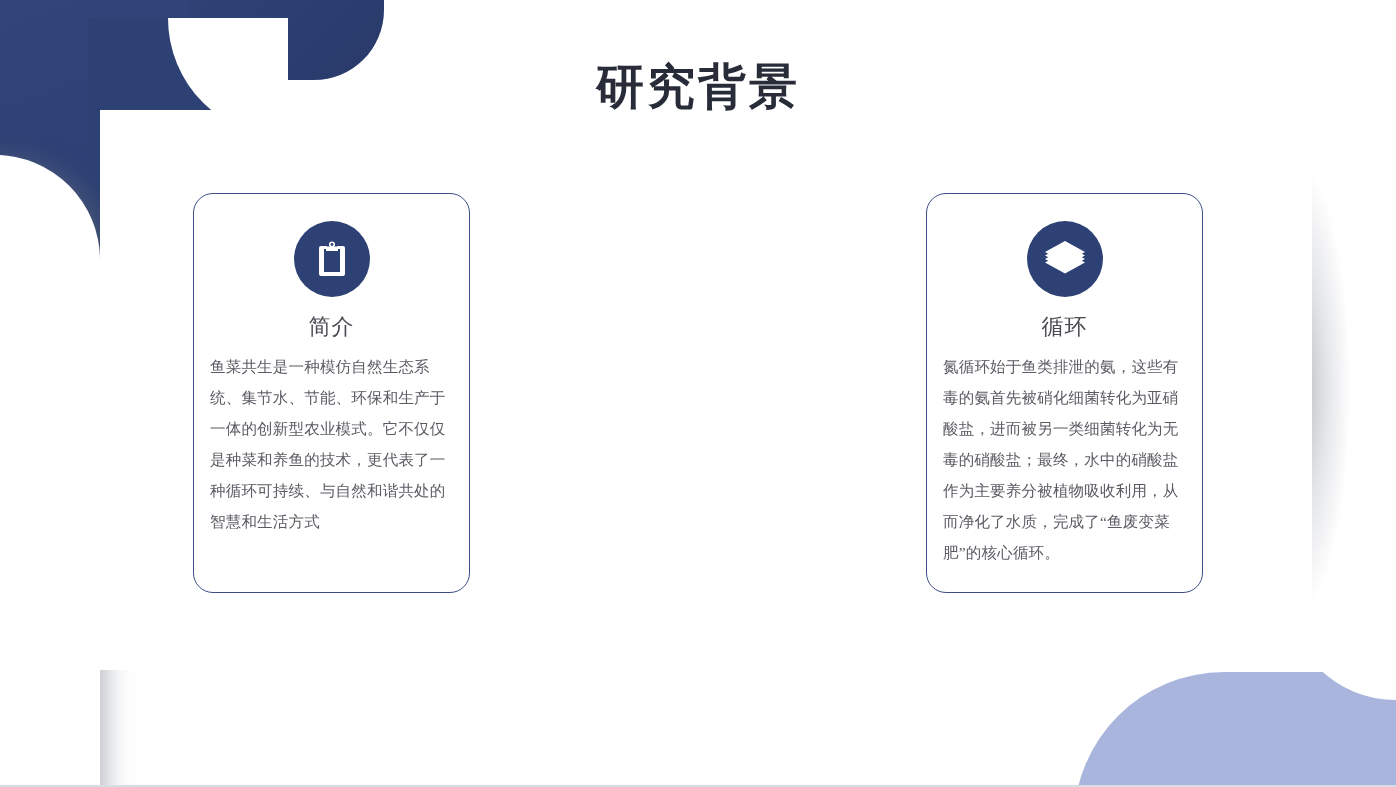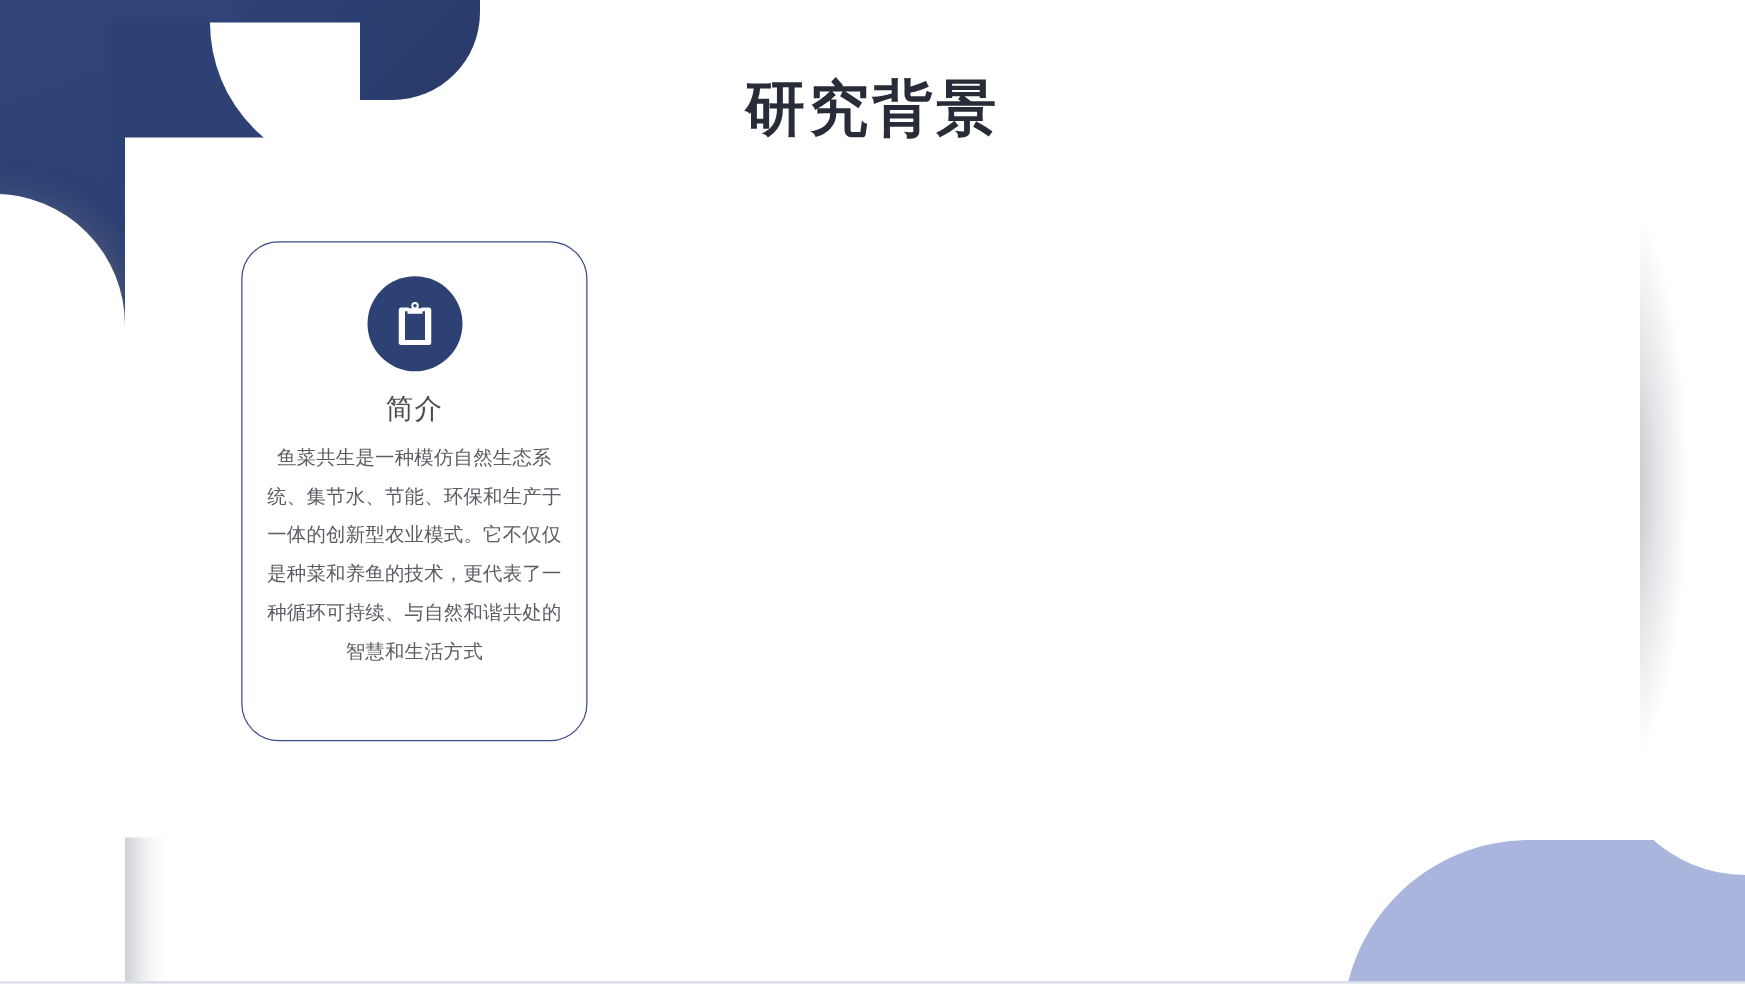--- a/index.html
+++ b/index.html
@@ -139,21 +139,21 @@
     top: 193px;
     width: 1010px;
     display: flex;
     justify-content: space-between;
     z-index: 10;
   }
   .card {
     width: 277px;
     min-height: 400px;
     border: 1.5px solid #3b4e86;
-    border-radius: 30px;
+    border-radius: 20px;
     background: #ffffff;
     box-sizing: border-box;
     padding: 27px 16px 18px 16px;
     display: flex;
     flex-direction: column;
     align-items: center;
   }
   .icon-circle {
     width: 76px;
     height: 76px;
@@ -171,21 +171,21 @@
     color: #4a4a52;
     letter-spacing: 1px;
     line-height: 1.3;
     text-align: center;
   }
   .card-body {
     margin-top: 9px;
     font-size: 15.5px;
     line-height: 31px;
     color: #5b5b63;
-    text-align: center;
+    text-align: left;
     letter-spacing: 0.2px;
   }
   .card-body p { margin: 0; }
 </style>
 </head>
 <body>
 
 <div id="slide">
 
   <div class="deco-navy"></div>
@@ -217,15 +217,29 @@
           <rect x="15" y="29" width="7" height="2" fill="#2d4175"></rect>
         </svg>
       </div>
       <div class="card-heading">简介</div>
       <div class="card-body">
         <p>鱼菜共生是一种模仿自然生态系统、集节水、节能、环保和生产于一体的创新型农业模式。它不仅仅是种菜和养鱼的技术，更代表了一种循环可持续、与自然和谐共处的智慧和生活方式</p>
       </div>
     </div>
 
 
+    <div class="card">
+      <div class="icon-circle">
+        <svg width="46" height="46" viewBox="0 0 46 46" aria-hidden="true">
+          <path d="M23 5 L43 16 L23 27 L3 16 Z" fill="#ffffff"></path>
+          <path d="M23 25.5 L38.5 17 L43 19.5 L23 30.5 L3 19.5 L7.5 17 Z" fill="#ffffff"></path>
+          <path d="M23 29 L38.5 20.5 L43 23 L23 34 L3 23 L7.5 20.5 Z" fill="#ffffff"></path>
+          <path d="M23 32.5 L38.5 24 L43 26.5 L23 37.5 L3 26.5 L7.5 24 Z" fill="#ffffff"></path>
+        </svg>
+      </div>
+      <div class="card-heading">循环</div>
+      <div class="card-body">
+        <p>氮循环始于鱼类排泄的氨，这些有毒的氨首先被硝化细菌转化为亚硝酸盐，进而被另一类细菌转化为无毒的硝酸盐；最终，水中的硝酸盐作为主要养分被植物吸收利用，从而净化了水质，完成了“鱼废变菜肥”的核心循环。</p>
+      </div>
+    </div>
 
   </div>
 </div>
 
 </body></html>

